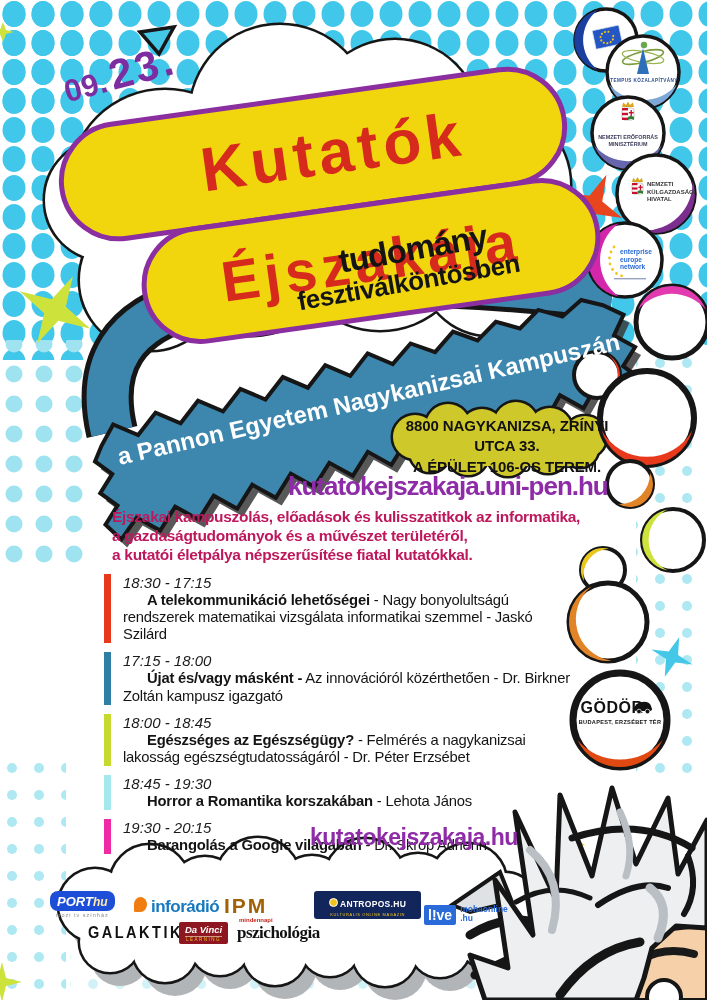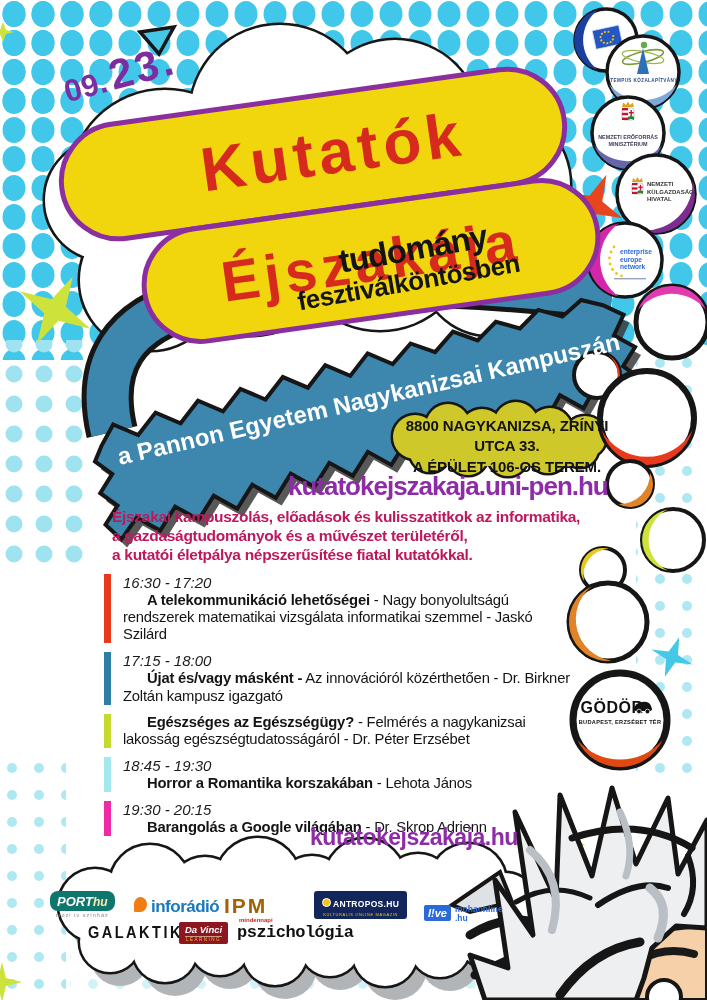--- a/index.html
+++ b/index.html
@@ -35,42 +35,42 @@
   .schedule{left:104px;top:574px;width:470px;}
   .sch-item{display:flex;margin-bottom:9px;}
   .sch-bar{width:7px;flex:0 0 7px;margin-right:12px;}
   .sch-time{font-style:italic;font-size:15px;color:#1c1c1c;margin-bottom:1px;}
   .sch-text{font-size:14.8px;color:#141414;line-height:1.16;letter-spacing:-0.2px;}
   .sch-text b{font-weight:800;margin-left:24px;}
 
   
   .lg{white-space:nowrap;}
   .port{left:50px;top:891px;text-align:center;}
-  .port-box{background:#0f766e;border-radius:8px;padding:1px 7px;display:inline-block;}
+  .port-box{background:#1d4ed8;border-radius:8px;padding:1px 7px;display:inline-block;}
   .port-box .p1{color:#fff;font-weight:900;font-style:italic;font-size:13px;}
   .port-box .p2{color:#ffe9b0;font-weight:900;font-style:italic;font-size:12px;}
   .port-sub{font-size:5.5px;color:#8a8a8a;letter-spacing:1px;margin-top:1px;}
   .inforadio{left:134px;top:897px;display:flex;align-items:flex-start;}
   .info-ic{width:13px;height:15px;background:#f07d12;border-radius:50% 50% 50% 10%;margin-right:4px;display:inline-block;}
   .inforadio .txt{color:#1878be;font-size:17px;font-weight:700;letter-spacing:-0.5px;}
   .ipm{left:224px;top:894px;color:#a16207;font-weight:900;font-size:21px;letter-spacing:2px;}
-  .antropos{left:314px;top:891px;background:#13265c;border-radius:3px;padding:2px 8px;text-align:center;}
+  .antropos{left:314px;top:891px;background:#13265c;border-radius:3px;padding:2px 15px;text-align:center;}
   .antropos .a1{color:#fff;font-weight:800;font-size:8.5px;letter-spacing:0.3px;}
   .antropos .dot{display:inline-block;width:7px;height:7px;border-radius:50%;background:#f0c419;border:1px solid #fff;vertical-align:middle;margin-right:2px;}
   .antropos .a2{color:#f0c419;font-size:4px;letter-spacing:0.6px;margin-top:1px;}
   .livebox{left:424px;top:905px;display:flex;align-items:flex-start;}
-  .live-ic{background:#2b6bd9;border-radius:2px;color:#fff;font-weight:800;font-style:italic;font-size:11px;padding:2px 4px;margin-right:4px;}
+  .live-ic{background:#2b6bd9;border-radius:2px;color:#fff;font-weight:800;font-size:14px;padding:2px 4px;margin-right:4px;}
   .moha{color:#2b6bd9;font-size:8.5px;font-weight:700;line-height:1.1;}
   .galaktika{left:88px;top:924px;color:#111;font-weight:900;font-size:14.5px;letter-spacing:2.5px;transform:scaleY(1.15);}
   .davinci{left:179px;top:922px;background:#8e1620;border-radius:2px;padding:2px 6px;text-align:center;}
   .davinci .d1{color:#fff;font-weight:800;font-style:italic;font-size:9.5px;}
   .davinci .d2{color:#f0c419;font-size:4.5px;letter-spacing:1.5px;border-top:1px solid #c98;margin-top:1px;}
   .psz{left:237px;top:917px;}
   .psz .m{font-size:6px;color:#c0281e;font-weight:700;display:block;margin-left:2px;}
-  .psz .p{font-family:Liberation Mono, monospace;font-weight:900;font-size:17px;color:#111;letter-spacing:-0.5px;}
+  .psz .p{font-family:Liberation Serif, serif;font-weight:900;font-size:17px;color:#111;letter-spacing:-0.5px;}
 </style>
 </head>
 <body>
 
 <div class="poster">
 
 <svg class="bg" width="707" height="1000" viewBox="0 0 707 1000">
   <defs>
     <pattern id="dotsA" width="29" height="29" patternUnits="userSpaceOnUse">
       <ellipse cx="14" cy="14" rx="11.5" ry="13" fill="#41c7e9"></ellipse>
@@ -410,34 +410,35 @@
 <div class="abs intro">
   <div>Éjszakai kampuszolás, előadások és kulisszatitkok az informatika,</div>
   <div>a gazdaságtudományok és a művészet területéről,</div>
   <div>a kutatói életpálya népszerűsítése fiatal kutatókkal.</div>
 </div>
 
 <div class="abs schedule">
   <div class="sch-item">
     <div class="sch-bar" style="background: rgb(232, 57, 29);"></div>
     <div>
-      <div class="sch-time">16:30 - 17:20</div>
+      <div class="sch-time">18:30 - 17:15</div>
       <div class="sch-text"><b>A telekommunikáció lehetőségei</b> <span>- Nagy bonyolultságú rendszerek matematikai vizsgálata informatikai szemmel - Jaskó Szilárd</span></div>
     </div>
   </div>
   <div class="sch-item">
     <div class="sch-bar" style="background: rgb(46, 127, 163);"></div>
     <div>
       <div class="sch-time">17:15 - 18:00</div>
       <div class="sch-text"><b>Újat és/vagy másként -</b> <span>Az innovációról közérthetően - Dr. Birkner Zoltán kampusz igazgató</span></div>
     </div>
   </div>
   <div class="sch-item">
     <div class="sch-bar" style="background: rgb(198, 217, 47);"></div>
     <div>
+      <div class="sch-time">18:00 - 18:45</div>
       <div class="sch-text"><b>Egészséges az Egészségügy?</b> <span>- Felmérés a nagykanizsai lakosság egészségtudatosságáról - Dr. Péter Erzsébet</span></div>
     </div>
   </div>
   <div class="sch-item">
     <div class="sch-bar" style="background: rgb(165, 232, 238);"></div>
     <div>
       <div class="sch-time">18:45 - 19:30</div>
       <div class="sch-text"><b>Horror a Romantika korszakában</b> <span>- Lehota János</span></div>
     </div>
   </div>

